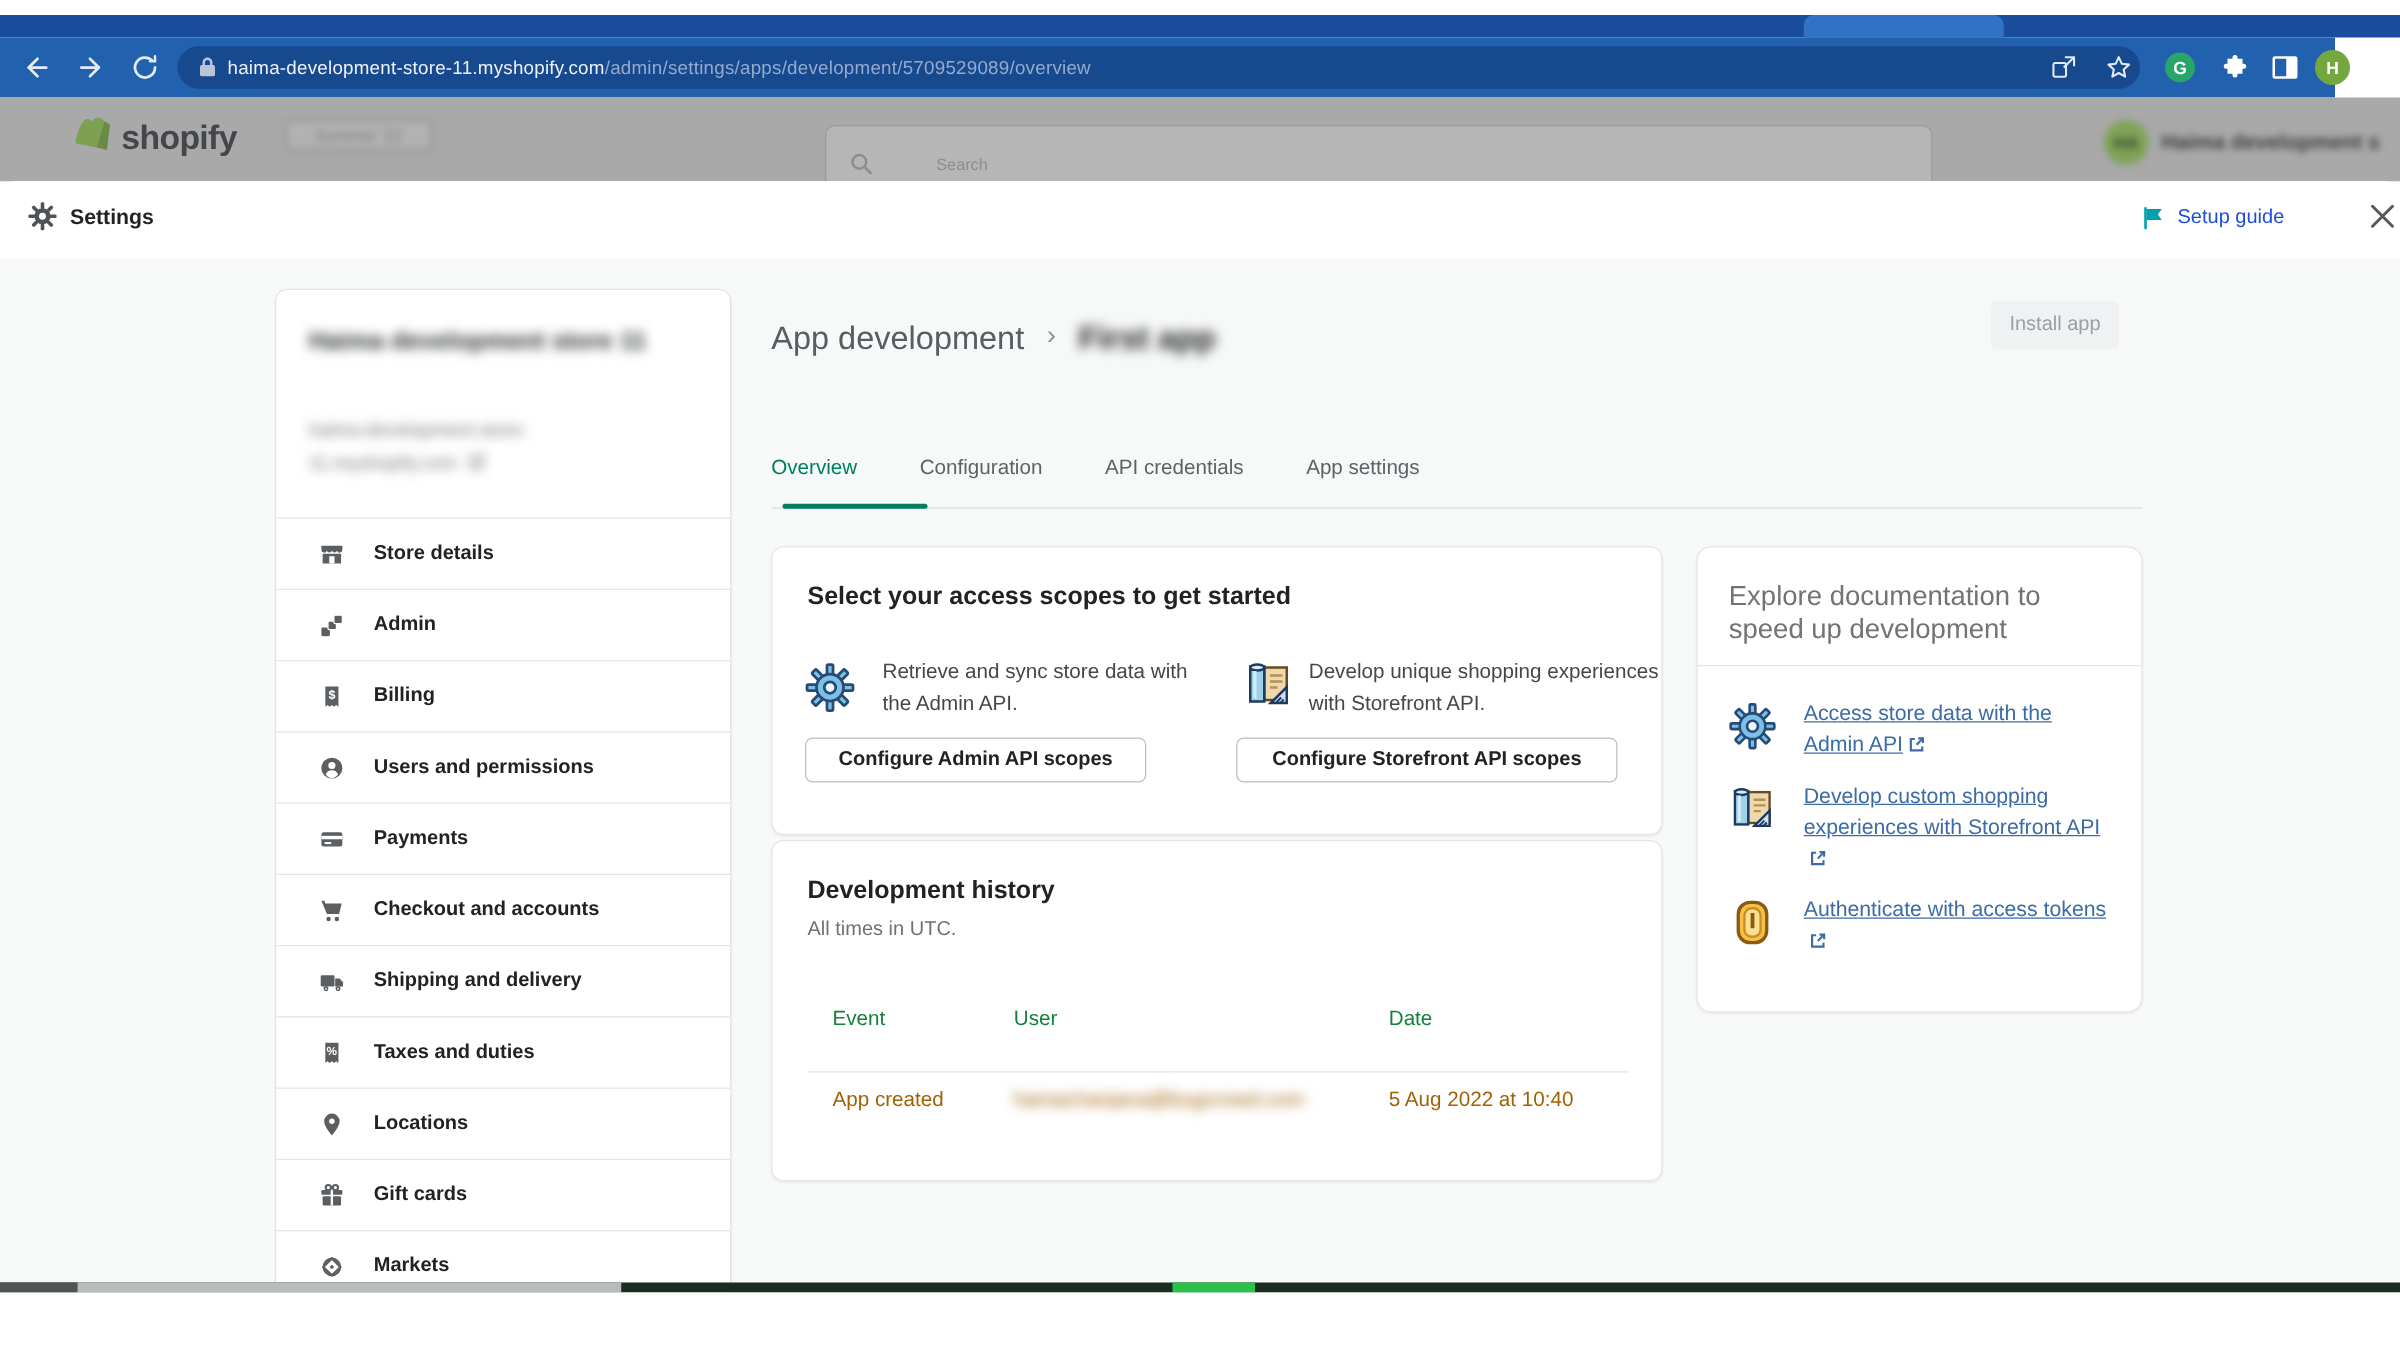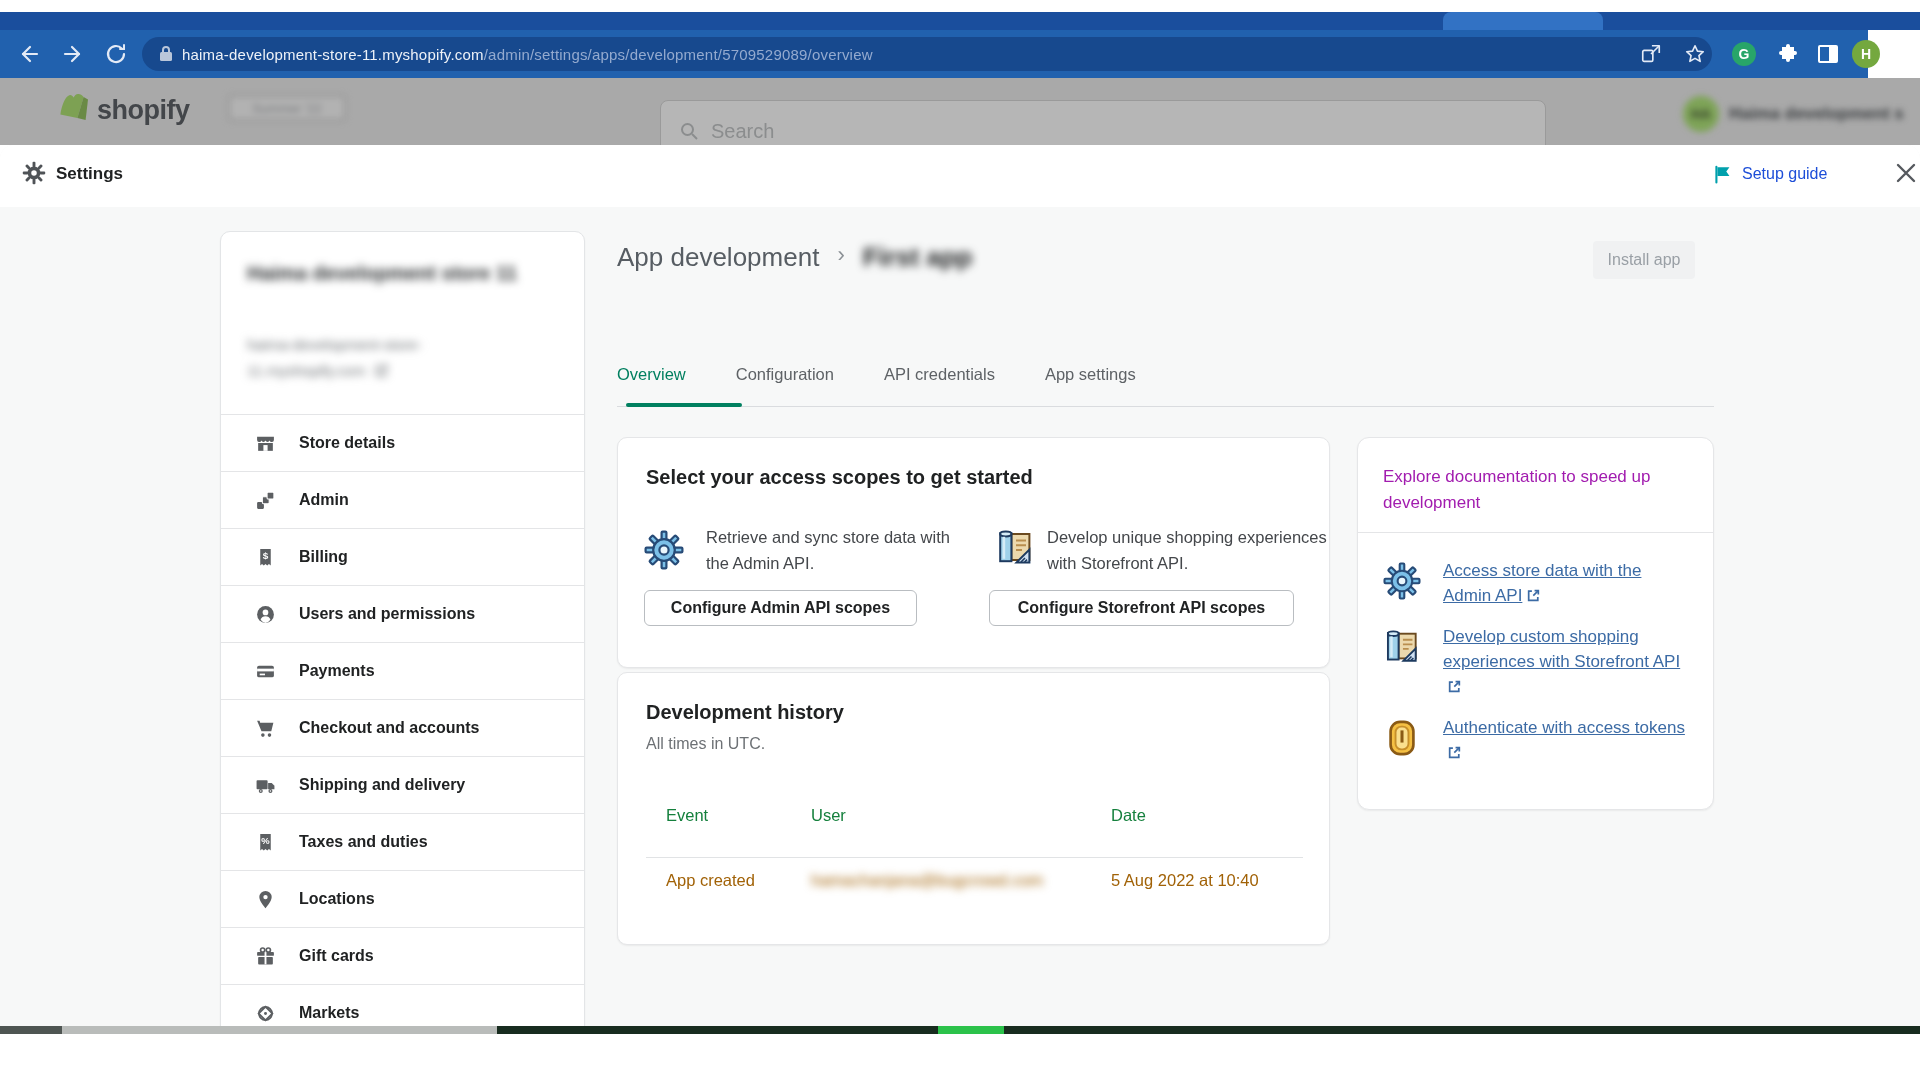--- a/index.html
+++ b/index.html
@@ -14,21 +14,21 @@
   .nav-ico { position:absolute; top:12px; width:24px; height:24px; color:#e3eaf6; }
   .url-pill { position:absolute; left:142px; top:7px; width:1570px; height:34px; background:#17498e; border-radius:17px; display:flex; align-items:center; }
   .url-text { font-size:15px; margin-left:8px; color:#eef2f8; letter-spacing:.2px; white-space:nowrap; }
   .url-path { color:#94aacf; }
   .ext-badge { position:absolute; top:12px; width:24px; height:24px; border-radius:50%; display:flex; align-items:center; justify-content:center; font-weight:bold; font-size:14px; }
 
   
   .admin-strip { left:0; top:78px; width:1920px; height:67px; background:#a9a9a9; overflow:hidden; }
   .logo-word { position:absolute; left:97px; top:17px; font-size:27px; font-weight:800; color:#43464a; letter-spacing:-.5px; }
   .version-badge { position:absolute; left:228px; top:17px; width:118px; height:26px; border:2px solid #939393; border-radius:4px; background:#b2b2b2; color:#7c7e80; font-size:13px; display:flex; align-items:center; justify-content:center; }
-  .search-pill { position:absolute; left:660px; top:22px; width:886px; height:62px; background:#b6b6b6; border:1px solid #9a9a9a; border-radius:8px; display:flex; align-items:center; padding-left:18px; color:#8b8d8e; font-size:20px; }
+  .search-pill { position:absolute; left:660px; top:22px; width:886px; height:62px; background:#b6b6b6; border:1px solid #9a9a9a; border-radius:8px; display:flex; align-items:center; padding-left:18px; color:#8b8d8e; font-size:13px;gap:38px; }
   .admin-avatar { position:absolute; left:1683px; top:18px; width:36px; height:36px; border-radius:50%; background:#7ea457; color:#39462c; font-size:14px; font-weight:700; display:flex; align-items:center; justify-content:center; }
   .admin-account { position:absolute; left:1729px; top:26px; font-size:17px; font-weight:600; color:#3c3f42; white-space:nowrap; }
 
   
   .modal { left:0; top:145px; width:1920px; height:935px; background:#f7f8f8; border-radius:14px 14px 0 0; }
   .modal-header { position:absolute; left:0; top:0; width:1920px; height:62px; background:#fff; border-radius:14px 14px 0 0; }
   .settings-title { position:absolute; left:56px; top:19px; font-size:17px; font-weight:700; color:#202223; }
   .setup-guide-label { position:absolute; left:1742px; top:20px; font-size:16px; color:#1d4ed8; }
   .close-x { position:absolute; left:1893px; top:15px; width:26px; height:26px; color:#55595e; cursor:pointer; }
 
@@ -37,21 +37,21 @@
   .store-title { position:absolute; left:26px; top:26px; width:300px; font-size:20px; line-height:30px; font-weight:600; color:#2b2e30; }
   .store-sub { position:absolute; left:26px; top:100px; width:290px; font-size:15px; line-height:26px; color:#6d7175; }
   .blur3 { filter:blur(3px); }
   .blur4 { filter:blur(4.5px); }
   .side-list { position:absolute; left:0; top:182px; width:100%; }
   .side-item { display:flex; align-items:center; height:57px; border-top:1px solid #e4e5e7; padding-left:34px; cursor:pointer; }
   .side-item .ic { width:21px; height:21px; color:#5c5f62; margin-right:23px; flex:0 0 auto; }
   .side-item .lbl { font-size:16px; font-weight:600; color:#202223; }
 
   
-  .breadcrumb { position:absolute; left:617px; top:97px; font-size:26px; color:#575d63; display:flex; }
+  .breadcrumb { position:absolute; left:617px; top:110px; font-size:26px; color:#575d63; display:flex; }
   .crumb-sep { margin:0 18px; color:#8c9196; font-size:22px; }
   .crumb-current { font-weight:700; color:#202223; }
   .install-btn { position:absolute; left:1593px; top:96px; width:102px; height:38px; background:#f0f1f2; border:none; border-radius:4px; color:#999fa5; font-size:16px; font-family:inherit; }
 
   .tabs-row { position:absolute; left:617px; top:220px; display:flex; gap:50px; }
   .tab { font-size:16.5px; color:#5e6266; padding-bottom:18px; cursor:pointer; }
   .tab.active { color:#007f5f;text-align:center; }
   .tab-underline { position:absolute; left:626px; top:258px; width:116px; height:4px; border-radius:3px; background:#008060; }
   .tabs-divider { position:absolute; left:617px; top:261px; width:1097px; height:1px; background:#dadcdf; }
 
@@ -62,21 +62,21 @@
   .scope-text { position:absolute; width:270px; font-size:16.5px; line-height:26px; color:#44474b; }
   .scope-btn { position:absolute; top:152px; height:36px; background:#fff; border:1px solid #b9bdc1; border-radius:6px; font-size:16px; font-weight:600; color:#202223; font-family:inherit; cursor:pointer; }
 
   .history-card { left:617px; top:527px; width:713px; height:273px; }
   .history-sub { position:absolute; left:28px; top:62px; font-size:16px; color:#6d7175; }
   .th { position:absolute; top:133px; font-size:16.5px; color:#15803d; }
   .history-divider { position:absolute; left:28px; top:184px; width:657px; height:1px; background:#e1e3e5; }
   .td { position:absolute; top:198px; font-size:16.5px; color:#a16207; }
 
   .docs-card { left:1357px; top:292px; width:357px; height:373px; border-radius:12px; }
-  .docs-title { position:absolute; left:25px; top:26px; width:300px; font-size:17px; line-height:26px; color:#a21caf; }
+  .docs-title { position:absolute; left:25px; top:26px; width:300px; font-size:22px; line-height:26px; color:#737373; }
   .docs-divider { position:absolute; left:0; top:94px; width:100%; height:1px; background:#e4e5e7; }
   .docs-list { position:absolute; left:25px; top:120px; width:310px; }
   .docs-item { display:flex; margin-bottom:16px; }
   .docs-item .pic { width:38px; height:38px; margin-right:22px; flex:0 0 auto; margin-top:4px; }
   .docs-link { font-size:17px; line-height:25px; color:#3c6ba5; text-decoration:underline; cursor:pointer; }
   .ext-ic { display:inline-block; width:15px; height:15px; vertical-align:-2px; margin-left:4px; }
 
   
   .bottom-bar { left:0; top:1026px; width:1920px; height:8px; background:#182c1f; z-index:60; }
   .seg { position:absolute; top:0; height:8px; }

